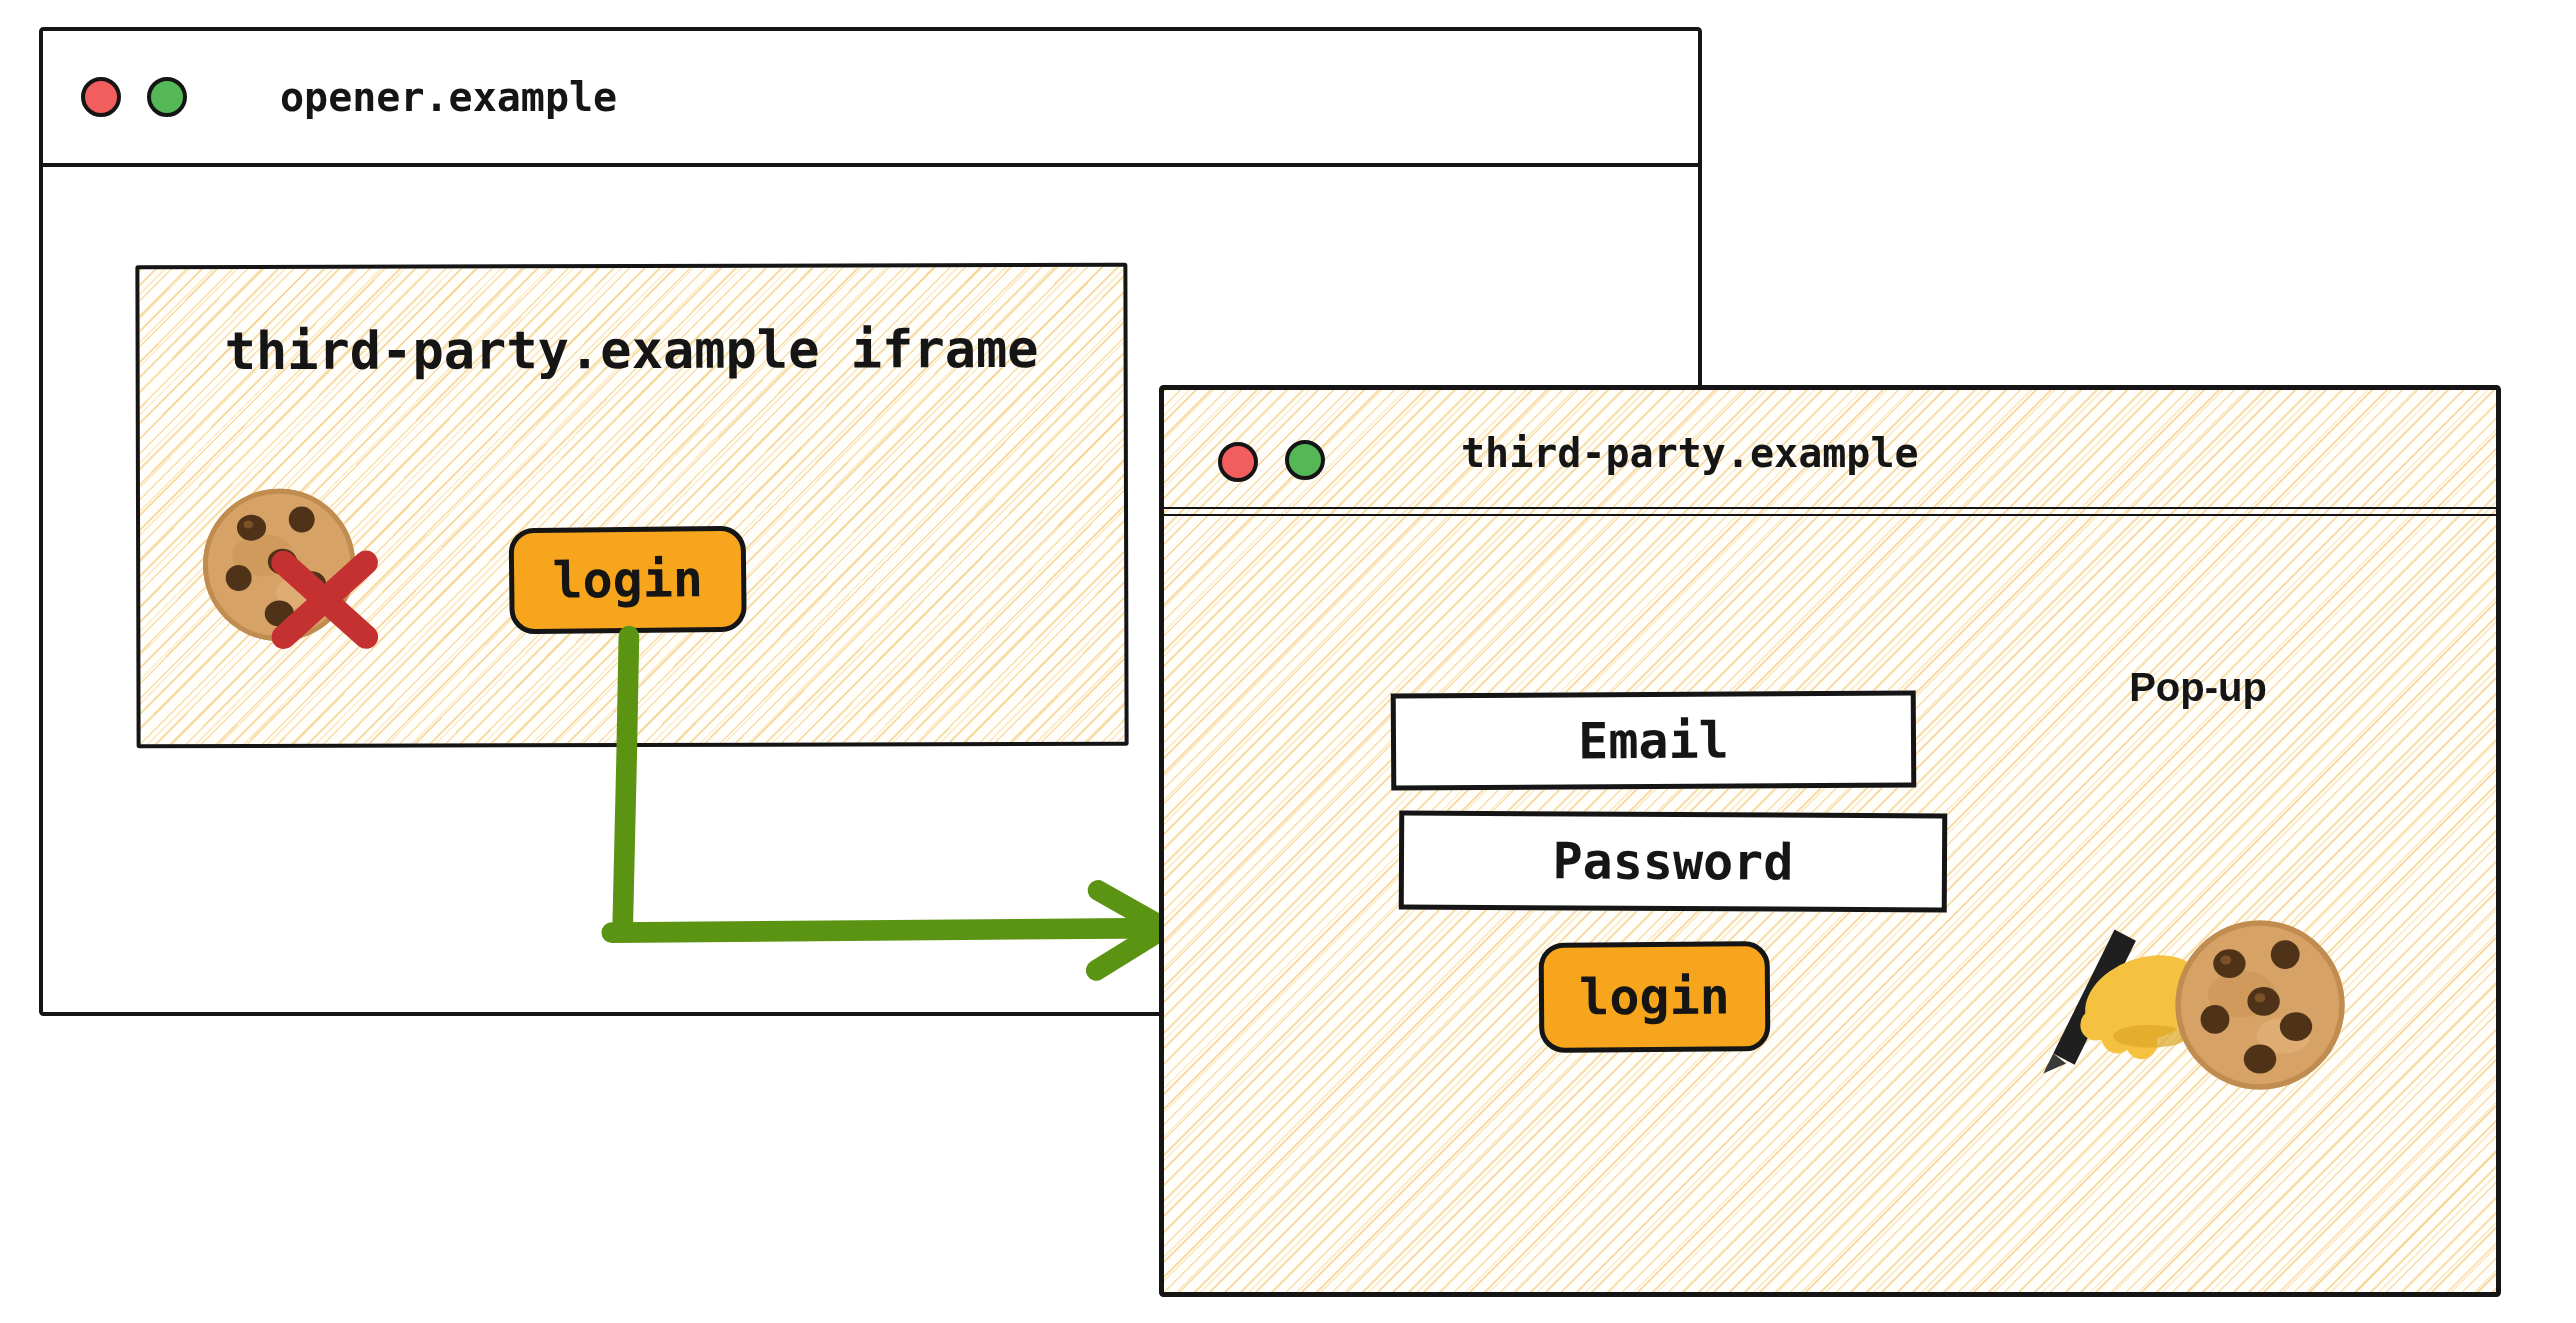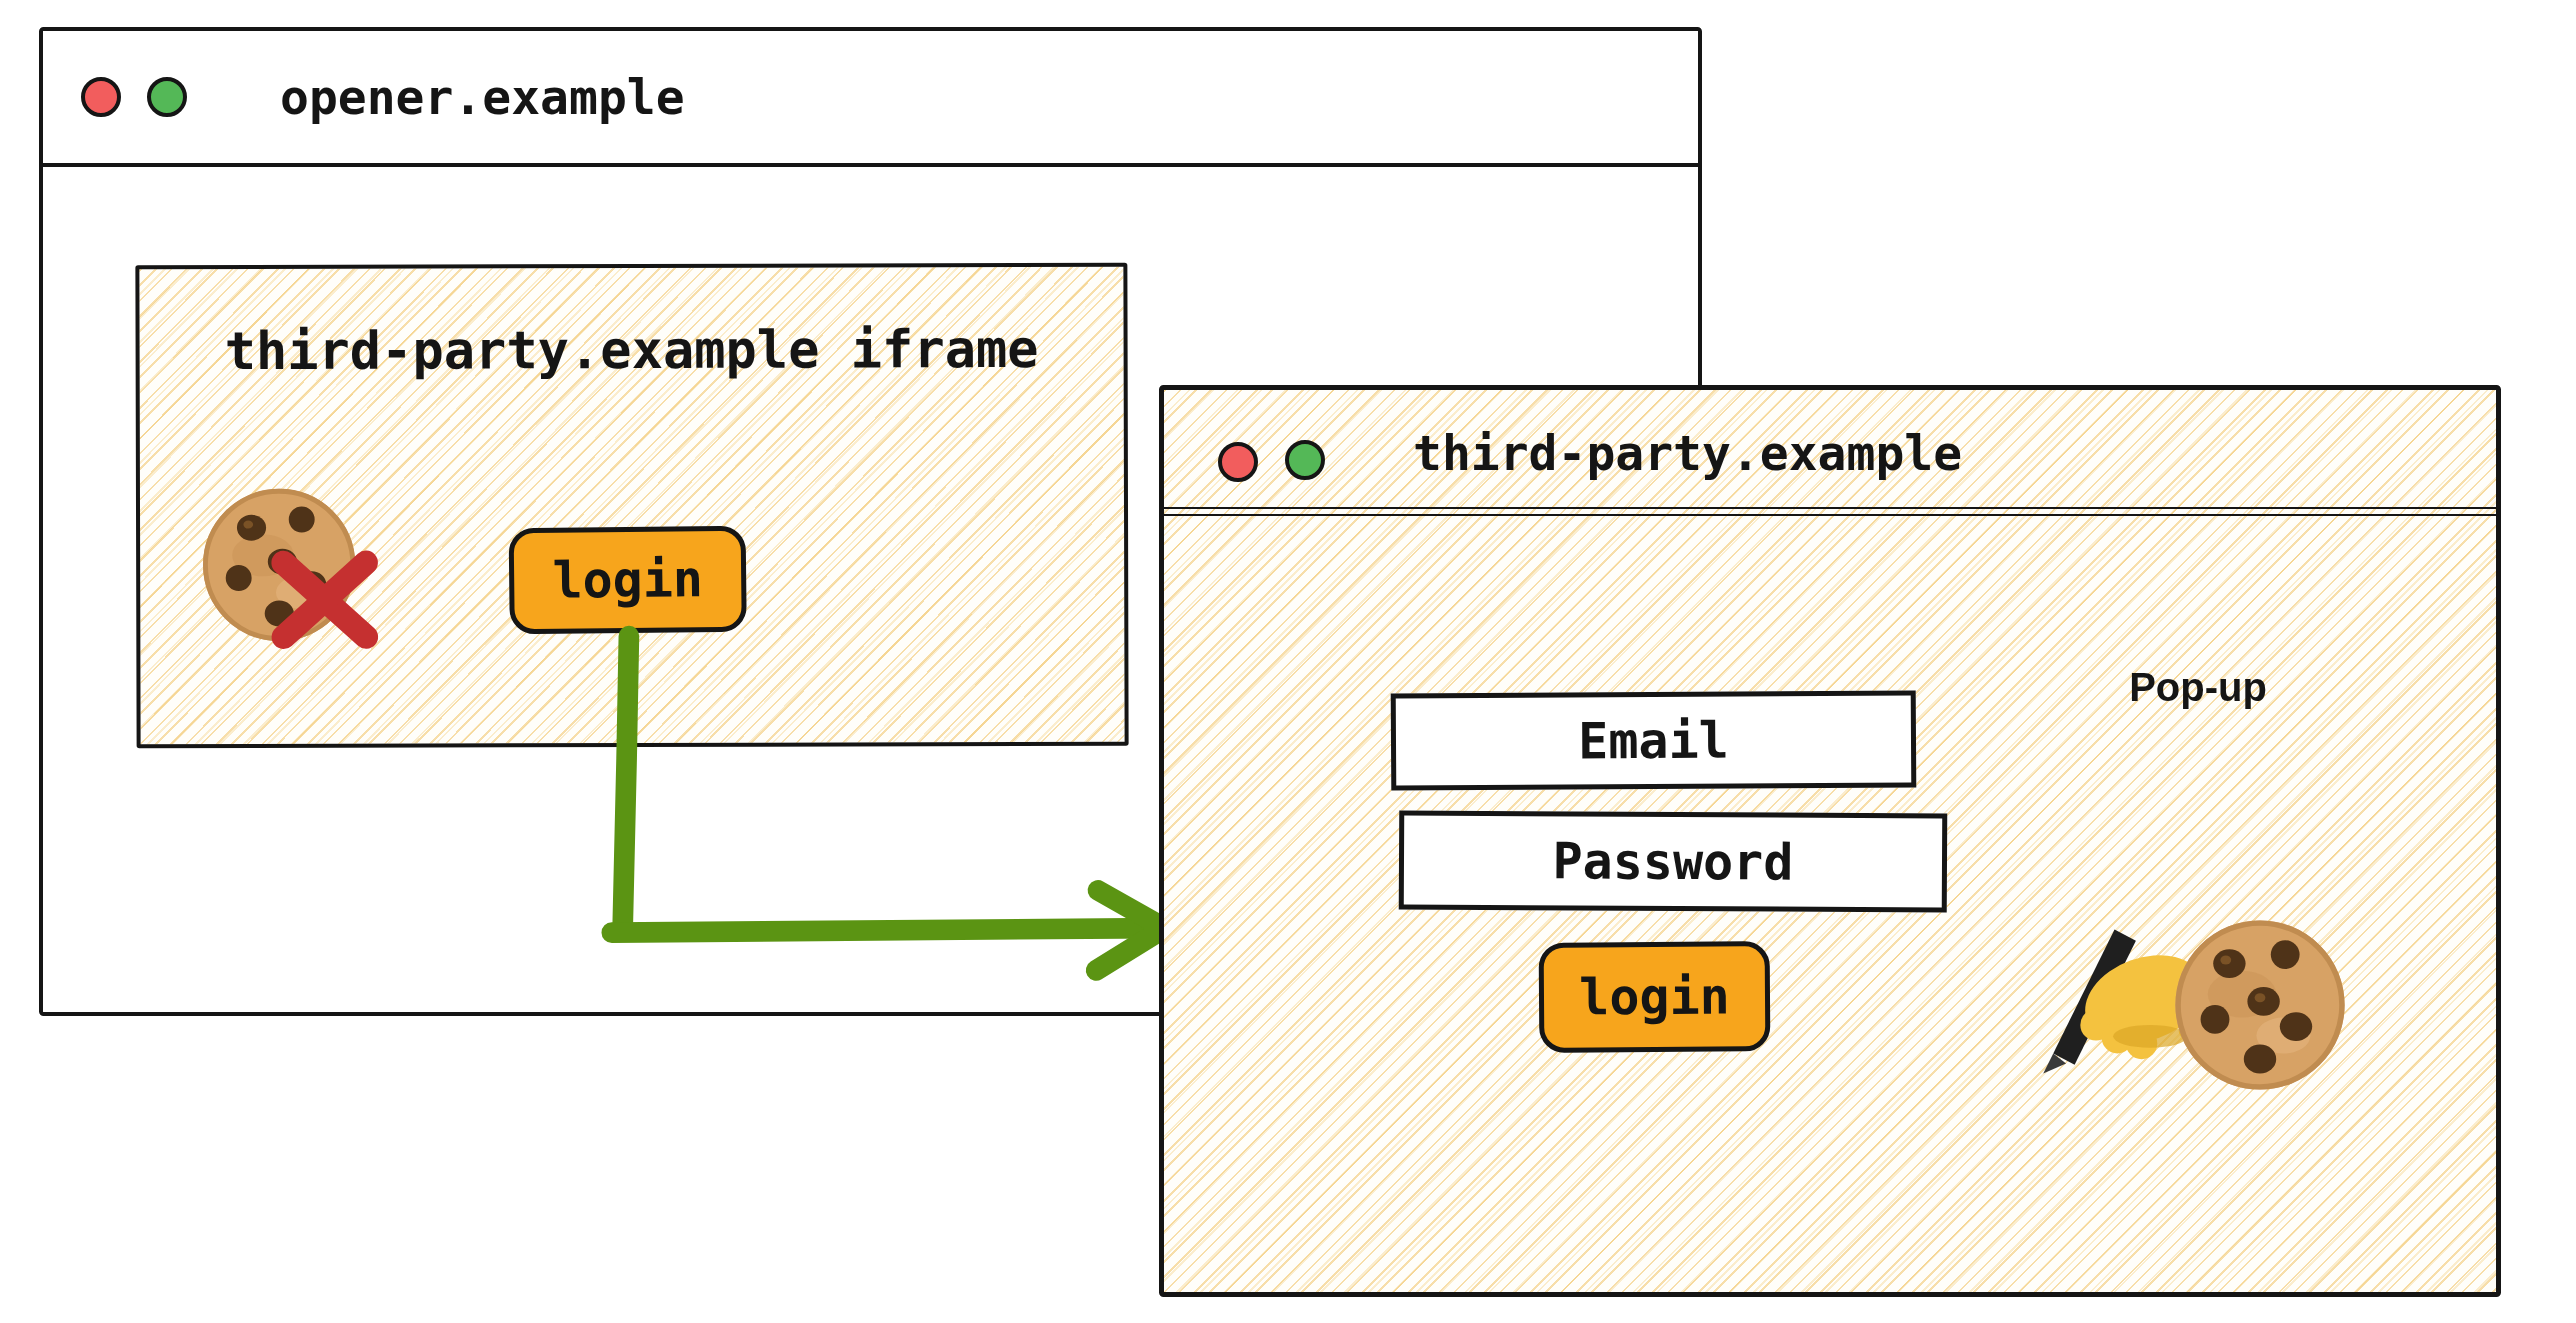--- a/index.html
+++ b/index.html
@@ -12,21 +12,21 @@
     background-color:#fffefa;
     background-image:
       repeating-linear-gradient(135deg, rgba(241,196,104,0.55) 0px, rgba(241,196,104,0.55) 1.8px, transparent 1.8px, transparent 10.8px),
       repeating-linear-gradient(135deg, rgba(246,216,150,0.45) 0px, rgba(246,216,150,0.45) 1.8px, transparent 1.8px, transparent 17px);
   }
   .titlebar { position:relative; display:flex; align-items:center; box-sizing:border-box; }
   .light { position:absolute; width:40px; height:40px; border-radius:50%;
            border:4.5px solid var(--c-ink,#151515); box-sizing:border-box; }
   .light.red   { background:var(--c-traffic_red,#f25d5d); }
   .light.green { background:var(--c-traffic_green,#54b857); }
-  .mono-title { font-size:48px; font-weight:700; letter-spacing:0; white-space:nowrap;text-align:right; }
+  .mono-title { font-size:40px; font-weight:700; letter-spacing:0; white-space:nowrap;text-align:right; }
 
   
   .opener { left:39px; top:27px; width:1663px; height:989px; background:#ffffff; z-index:1; }
   .opener .titlebar { height:136px; border-bottom:4.5px solid var(--c-ink,#151515); background:#ffffff; }
   .opener .light.red   { left:38px;  top:46px; }
   .opener .light.green { left:104px; top:46px; }
   .opener .win-title { margin-left:237px; }
 
   
   .iframe-box { position:absolute; left:93px; top:233px; width:992px; height:483px;
@@ -44,21 +44,21 @@
     background:var(--c-button_orange,#f7a51c); border:5.4px solid var(--c-ink,#151515);
     border-radius:25px; display:flex; align-items:center; justify-content:center;
     font-size:50px; font-weight:700; color:var(--c-ink,#151515); cursor:pointer; }
   .login-btn.in-iframe { left:369px; top:259px; width:237px; height:106px; transform:rotate(-0.5deg); }
 
   
   .arrow-svg { position:absolute; left:566px; top:625px; width:629px; height:360px; z-index:2; }
 
   
   .popup { left:1159px; top:385px; width:1342px; height:912px; border-width:5.4px; z-index:3; }
-  .popup .titlebar { height:126px; }
+  .popup .titlebar { height:126px;padding-left:48px; }
   .popup .titlebar::after { content:""; position:absolute; left:0; bottom:0; width:100%; height:9px;
     border-top:2.7px solid var(--c-ink,#151515); border-bottom:2.7px solid var(--c-ink,#151515); box-sizing:border-box; }
   .popup .light.red   { left:54px;  top:52px; }
   .popup .light.green { left:121px; top:50px; }
   .popup .win-title { margin-left:249px; }
 
   .field { position:absolute; box-sizing:border-box; background:#ffffff;
     border:5.4px solid var(--c-ink,#151515); display:flex; align-items:center; justify-content:center;
     font-size:50px; font-weight:700; }
   .field.email    { left:227px; top:302px; width:525px; height:97px; transform:rotate(-0.35deg); }

